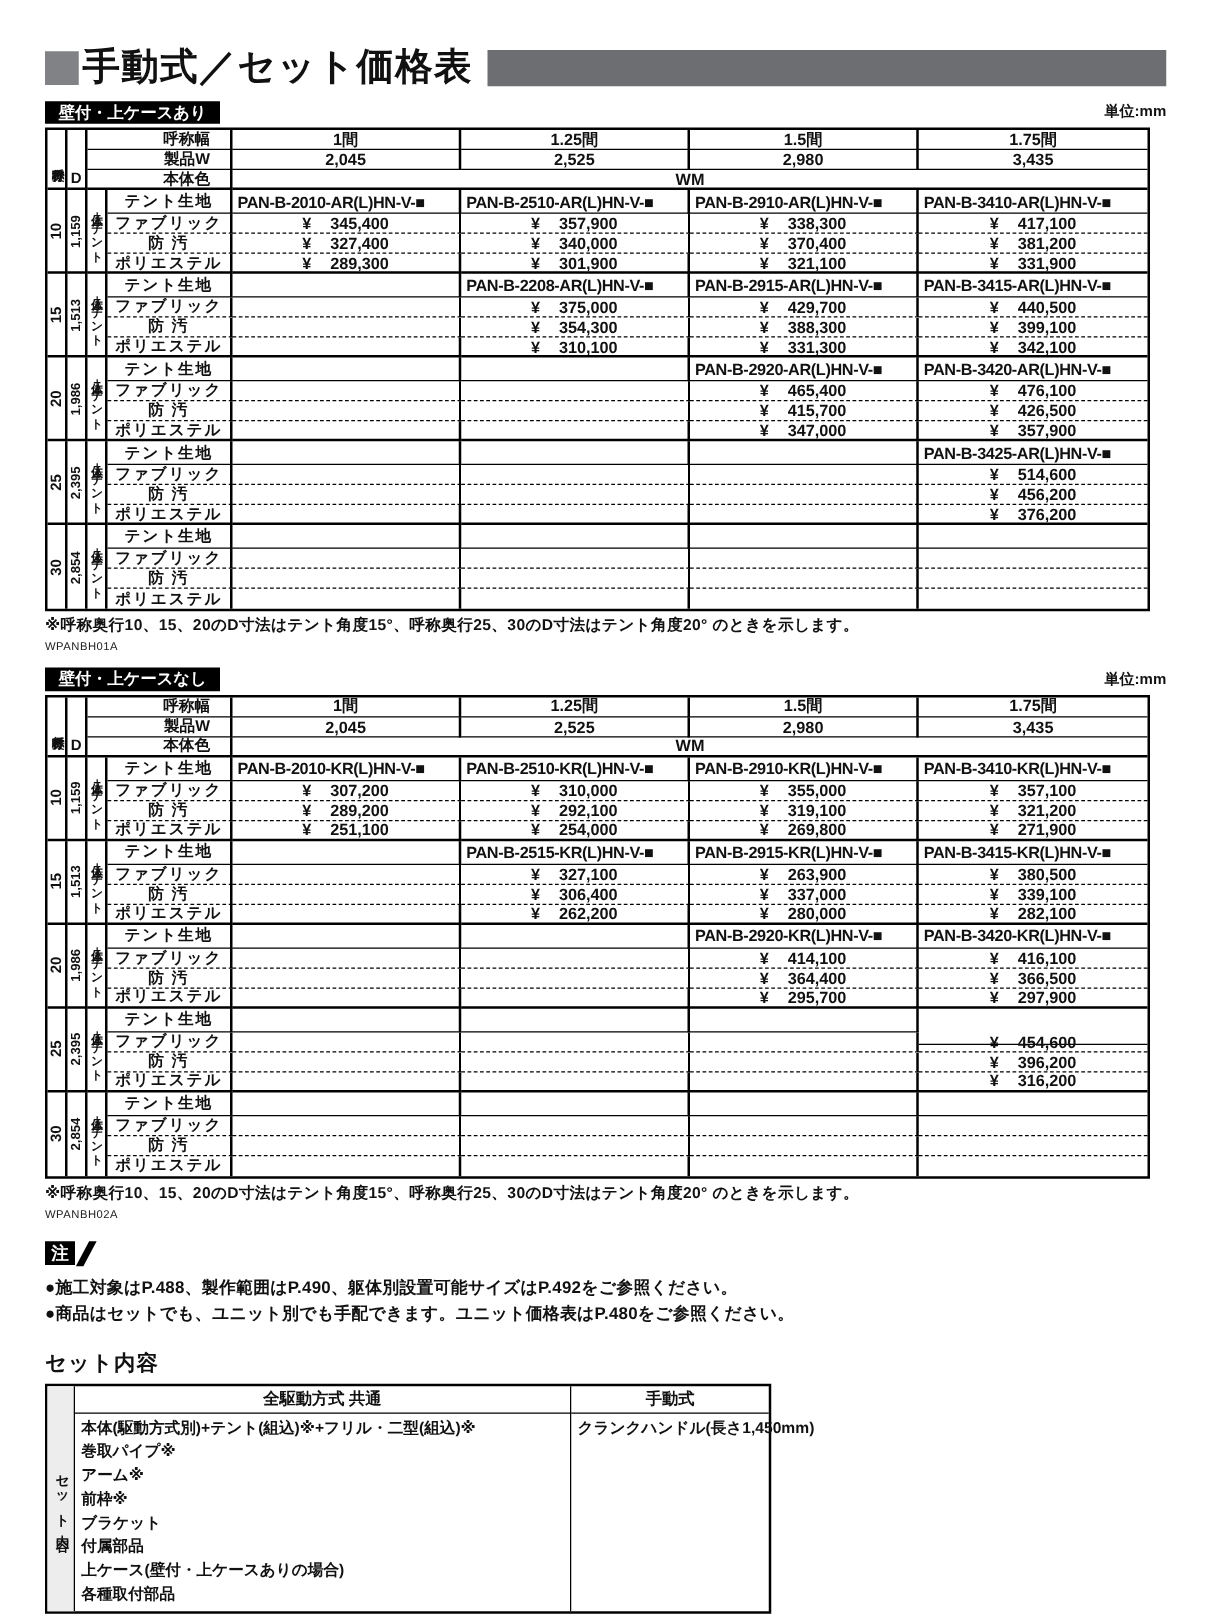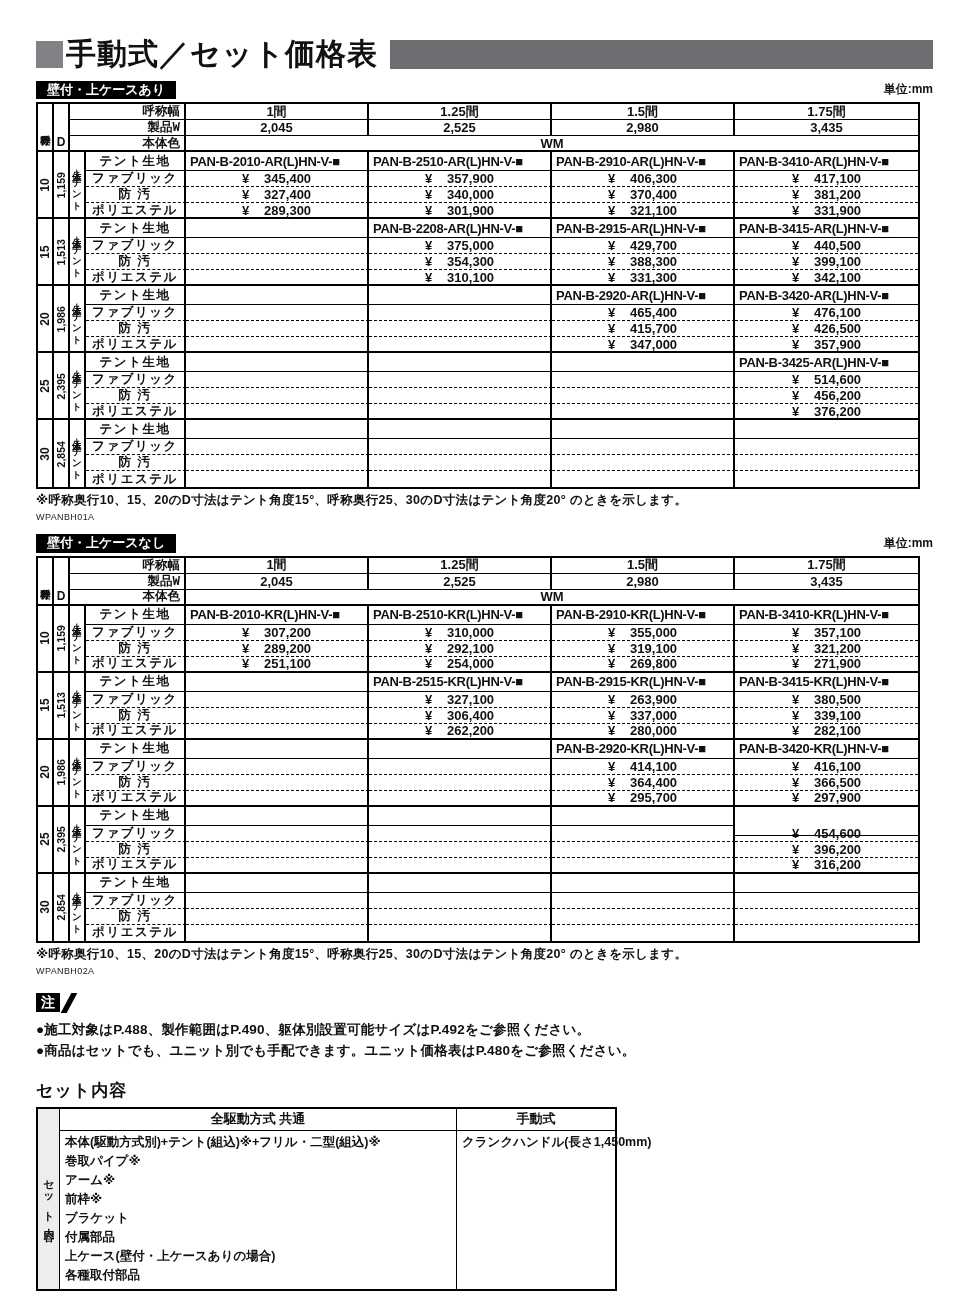--- a/index.html
+++ b/index.html
@@ -32,21 +32,21 @@
   .br{border-right:2px solid #000;}
   .bb1{border-bottom:1px solid #000;}
   .bbd{border-bottom:1px dashed #000;}
   .bb2{border-bottom:2px solid #000;}
   .vtx{writing-mode:vertical-rl;text-orientation:upright;font-size:10px;line-height:1;letter-spacing:0;}
   .vtx.small{font-size:9.5px;letter-spacing:-0.5px;}
   .rot{transform:rotate(-90deg);white-space:nowrap;display:block;line-height:1;}
   .rot12{font-size:12px;}
   .rot10{font-size:10.5px;}
   .dlab{align-items:flex-end;justify-content:center;font-size:12px;padding-bottom:1px;}
-  .hlab{justify-content:flex-end;padding-right:4px;font-size:12.5px;font-family:Liberation Mono, monospace;}
+  .hlab{justify-content:flex-end;padding-right:16px;font-size:12.5px;}
   .hval{font-size:13px;}
   .slab{font-size:12.5px;letter-spacing:1.5px;white-space:nowrap;}
   .code{justify-content:flex-start;padding-left:4px;font-size:13px;letter-spacing:-0.3px;white-space:nowrap;}
   .price .pw{display:flex;gap:15px;font-size:13px;}
 
   .footnote{font-size:12.5px;font-weight:bold;margin-top:3px;letter-spacing:0.3px;}
   .doccode{font-size:9px;margin-top:3px;letter-spacing:0.4px;color:#222;}
 
   
   .notes{margin-top:16px;}
@@ -129,21 +129,21 @@
         </div>
         <div class="cell br bbd price" style="grid-area: 5 / 6;">
           <span class="pw">
             <span>¥</span>
             <span>357,900</span>
           </span>
         </div>
         <div class="cell br bbd price" style="grid-area: 5 / 7;">
           <span class="pw">
             <span>¥</span>
-            <span>406,300</span>
+            <span>338,300</span>
           </span>
         </div>
         <div class="cell bbd price" style="grid-area: 5 / 8;">
           <span class="pw">
             <span>¥</span>
             <span>417,100</span>
           </span>
         </div>
         <div class="cell br bbd price" style="grid-area: 6 / 5;">
           <span class="pw">

